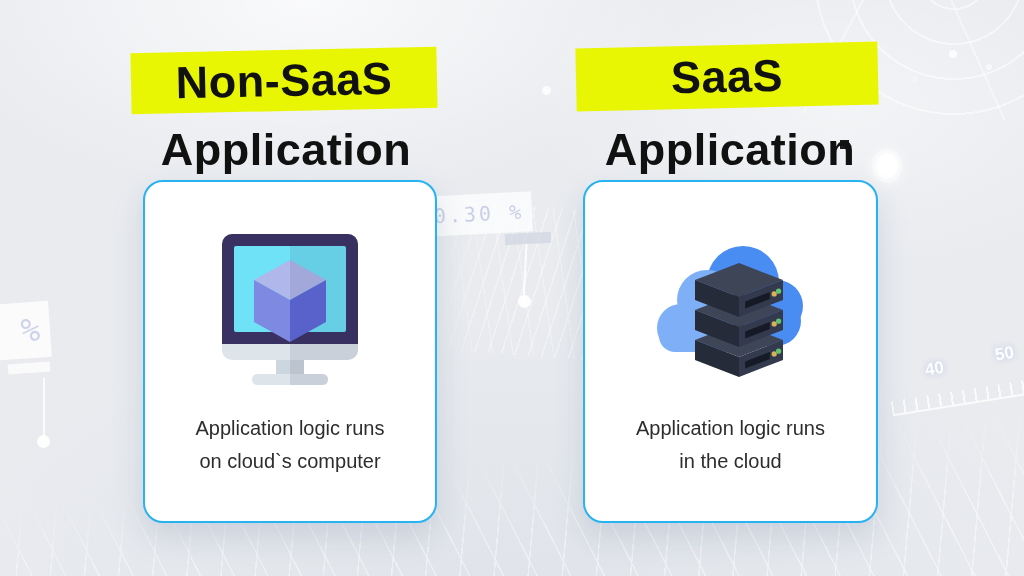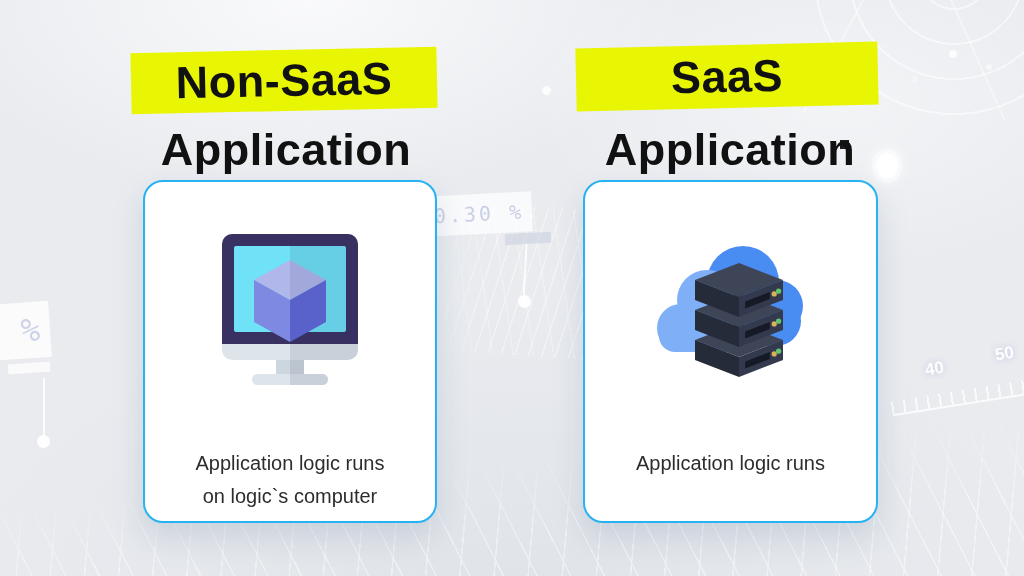--- a/index.html
+++ b/index.html
@@ -116,21 +116,21 @@
     background:#fff; border:2.5px solid #27b2f1; border-radius:20px;
     box-shadow:0 14px 30px rgba(110,130,160,.22);
   }
   .card-left  { left:143px; width:294px; }
   .card-right { left:583px; }
 
   .card-icon { position:absolute; top:52px; left:50%; transform:translateX(-50%); }
 
   .desc {
     position:absolute; top:230px; left:0; width:100%;
-    text-align:center; font-size:20px; line-height:33px; color:#2d2d2d;margin-top:35px;
+    text-align:center; font-size:20px; line-height:33px; color:#2d2d2d;
   }
 </style>
 </head>
 <body>
 
 <div class="stage">
 
   <div class="decor mesh"></div>
   <div class="decor fan"></div>
   <div class="decor node-line"></div>
@@ -182,21 +182,21 @@
       <rect x="14" y="12" width="112" height="86" rx="2" fill="#6fe2f7"></rect>
       <polygon points="70,26 106,46 70,66 34,46" fill="#b0b7ea"></polygon>
       <polygon points="34,46 70,66 70,108 34,88" fill="#7e89e1"></polygon>
       <polygon points="106,46 70,66 70,108 106,88" fill="#5e69d8"></polygon>
       <rect x="56" y="126" width="28" height="16" fill="#ccd6de"></rect>
       <rect x="32" y="140" width="76" height="11" rx="5.5" fill="#dde4ea"></rect>
       <rect x="70" y="0" width="70" height="152" fill="#2a2850" opacity="0.10" clip-path="url(#monClip)"></rect>
     </svg>
     <div class="desc">
       <div>Application logic runs</div>
-      <div>on logic`s computer</div>
+      <div>on cloud`s computer</div>
     </div>
   </div>
 
   <div class="highlight hl-right">
     <span>SaaS</span>
   </div>
   <div class="title2 t2-right">Application</div>
 
   <div class="card card-right">
     <svg class="card-icon" width="160" height="152" viewBox="0 0 160 152" aria-hidden="true">
@@ -234,16 +234,17 @@
         <polygon points="88,29 132,46 88,63 44,46" fill="#3e4557"></polygon>
         <polygon points="44,46 88,63 88,83 44,66" fill="#262b3a"></polygon>
         <polygon points="132,46 88,63 88,83 132,66" fill="#333a4d"></polygon>
         <polygon points="94.2,67.6 118.8,58.1 118.8,65.1 94.2,74.6" fill="#161a26"></polygon>
         <circle cx="123.2" cy="59.9" r="2.6" fill="#dcb257"></circle>
         <circle cx="127.6" cy="57.2" r="2.6" fill="#63c76e"></circle>
       </g>
     </svg>
     <div class="desc">
       <div>Application logic runs</div>
+      <div>in the cloud</div>
     </div>
   </div>
 
 </div>
 
 </body></html>

